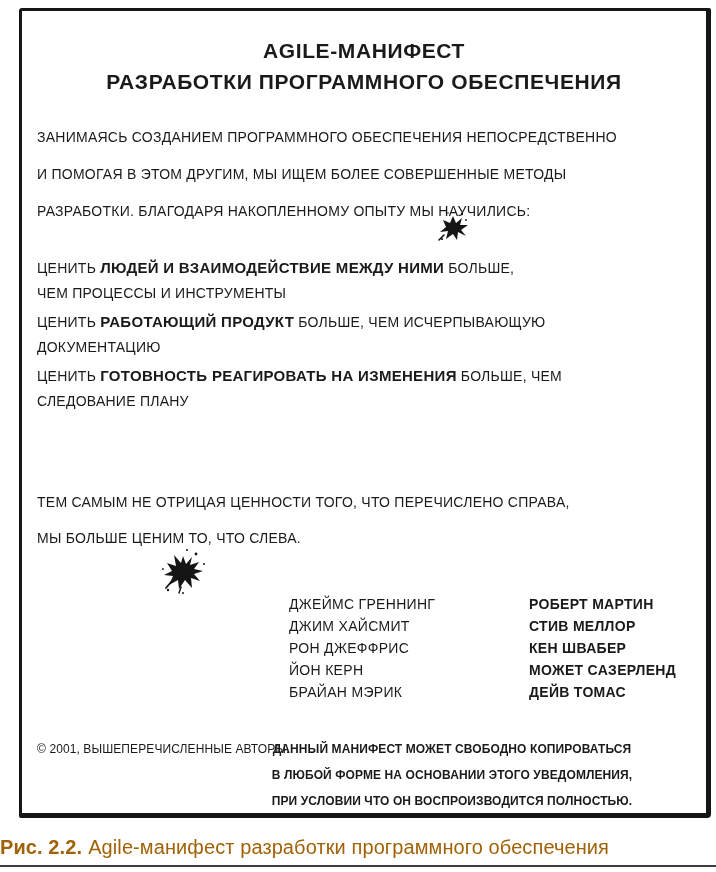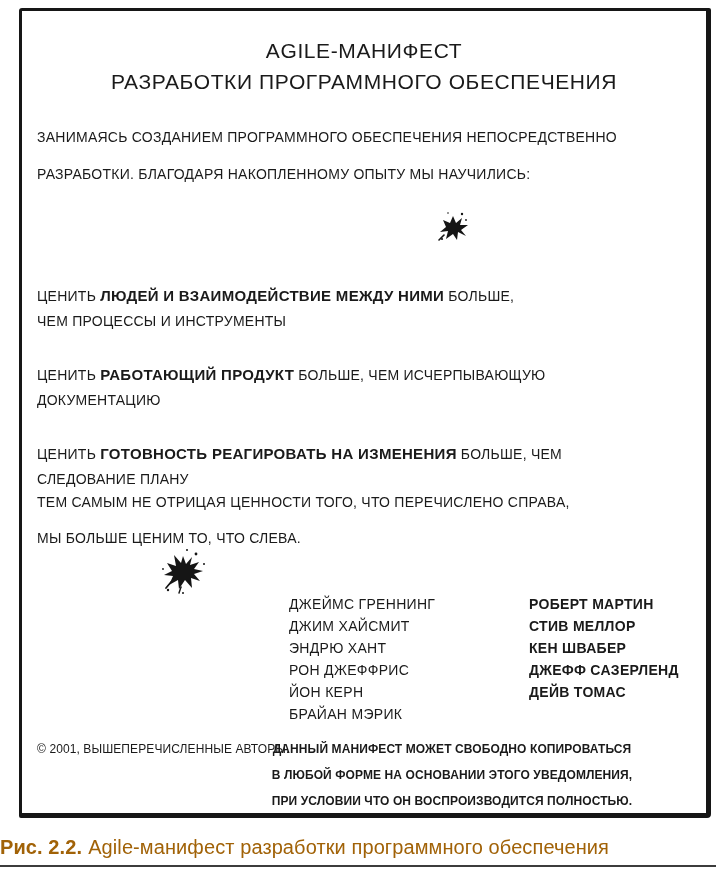--- a/index.html
+++ b/index.html
@@ -23,39 +23,39 @@
     border-right: 5px solid #161616;
     border-bottom: 5px solid #161616;
     border-radius: 3px 2px 4px 2px;
     background: #fff;
   }
   .manifesto-box * { white-space: nowrap; }
 
   .title {
     position: absolute; left: 0; right: 0; top: 24px;
     text-align: center;
-    font-size: 21px; font-weight: 400;
+    font-size: 21px; font-weight: 700;
     letter-spacing: 0.6px;
     line-height: 31px;
   }
   .intro {
     position: absolute; left: 15px; top: 108px;
     font-size: 14px; letter-spacing: 0.25px;
     line-height: 37px;
   }
   .splat { position: absolute; }
   .splat1 { left: 412px; top: 198px; width: 38px; height: 38px; }
   .splat2 { left: 137px; top: 536px; width: 48px; height: 48px; }
 
   .values {
     position: absolute; left: 15px; top: 244px;
     font-size: 14px; letter-spacing: 0.25px;
     line-height: 25px;
   }
-  .value { margin-bottom: 3px; margin-top: 28px; }
+  .value { margin-bottom: 3px; }
   .value .b { font-weight: 700; font-size: 15px; letter-spacing: 0.3px; }
 
   .closing {
     position: absolute; left: 15px; top: 473px;
     font-size: 14px; letter-spacing: 0.25px;
     line-height: 36px;
   }
 
   .names {
     position: absolute; left: 15px; top: 582px; right: 10px; height: 140px;
@@ -100,20 +100,21 @@
 
   <div class="manifesto-box">
 
     <div class="title">
       <div>AGILE-МАНИФЕСТ</div>
       <div>РАЗРАБОТКИ ПРОГРАММНОГО ОБЕСПЕЧЕНИЯ</div>
     </div>
 
     <div class="intro">
       <div class="line">ЗАНИМАЯСЬ СОЗДАНИЕМ ПРОГРАММНОГО ОБЕСПЕЧЕНИЯ НЕПОСРЕДСТВЕННО</div>
+      <div class="line">И ПОМОГАЯ В ЭТОМ ДРУГИМ, МЫ ИЩЕМ БОЛЕЕ СОВЕРШЕННЫЕ МЕТОДЫ</div>
       <div class="line">РАЗРАБОТКИ. БЛАГОДАРЯ НАКОПЛЕННОМУ ОПЫТУ МЫ НАУЧИЛИСЬ:</div>
     </div>
 
     <div class="splat splat1">
       <svg viewBox="0 0 38 38" xmlns="http://www.w3.org/2000/svg">
         <path d="M19 7 L22 14 L28 9 L26 16 L34 16 L27 21 L32 27 L24 23 L23 31 L19 25 L12 30 L14 22 L6 23 L12 18 L9 11 L16 14 Z" fill="#151515"></path>
         <circle cx="28" cy="5" r="1.2" fill="#151515"></circle>
         <circle cx="32" cy="11" r="0.9" fill="#151515"></circle>
         <circle cx="14" cy="4" r="0.8" fill="#151515"></circle>
         <circle cx="8" cy="30" r="1.1" fill="#151515"></circle>
@@ -154,30 +155,29 @@
         <circle cx="24" cy="46" r="1" fill="#151515"></circle>
         <path d="M7 41 L12 35" stroke="#151515" stroke-width="1.7" stroke-linecap="round"></path>
         <path d="M20 46 L22 40" stroke="#151515" stroke-width="1.4" stroke-linecap="round"></path>
       </svg>
     </div>
 
     <div class="names">
       <div class="col col-2">
         <span class="name">ДЖЕЙМС ГРЕННИНГ</span>
         <span class="name">ДЖИМ ХАЙСМИТ</span>
-        <span class="name">ЭНДРЮ ХАНТ</span>
         <span class="name">РОН ДЖЕФФРИС</span>
         <span class="name">ЙОН КЕРН</span>
         <span class="name">БРАЙАН МЭРИК</span>
       </div>
       <div class="col col-3">
         <span class="name">РОБЕРТ МАРТИН</span>
         <span class="name">СТИВ МЕЛЛОР</span>
         <span class="name">КЕН ШВАБЕР</span>
-        <span class="name">ДЖЕФФ САЗЕРЛЕНД</span>
+        <span class="name">МОЖЕТ САЗЕРЛЕНД</span>
         <span class="name">ДЕЙВ ТОМАС</span>
       </div>
     </div>
 
     <div class="copyright">
       <span class="cleft">© 2001, ВЫШЕПЕРЕЧИСЛЕННЫЕ АВТОРЫ.</span>
       <span class="cright">
         <div>ДАННЫЙ МАНИФЕСТ МОЖЕТ СВОБОДНО КОПИРОВАТЬСЯ</div>
         <div>В ЛЮБОЙ ФОРМЕ НА ОСНОВАНИИ ЭТОГО УВЕДОМЛЕНИЯ,</div>
         <div>ПРИ УСЛОВИИ ЧТО ОН ВОСПРОИЗВОДИТСЯ ПОЛНОСТЬЮ.</div>

